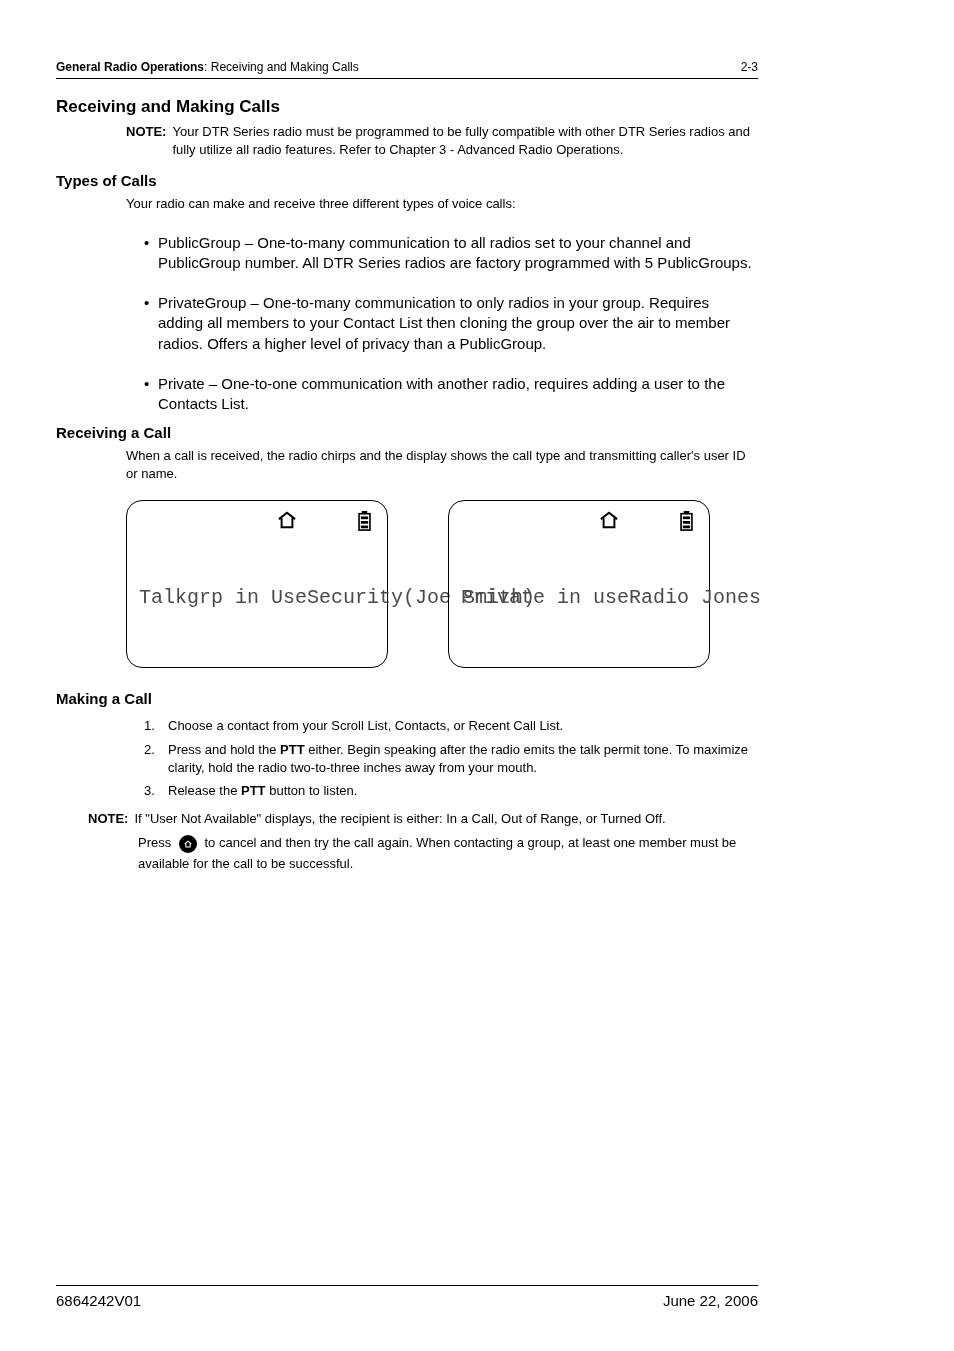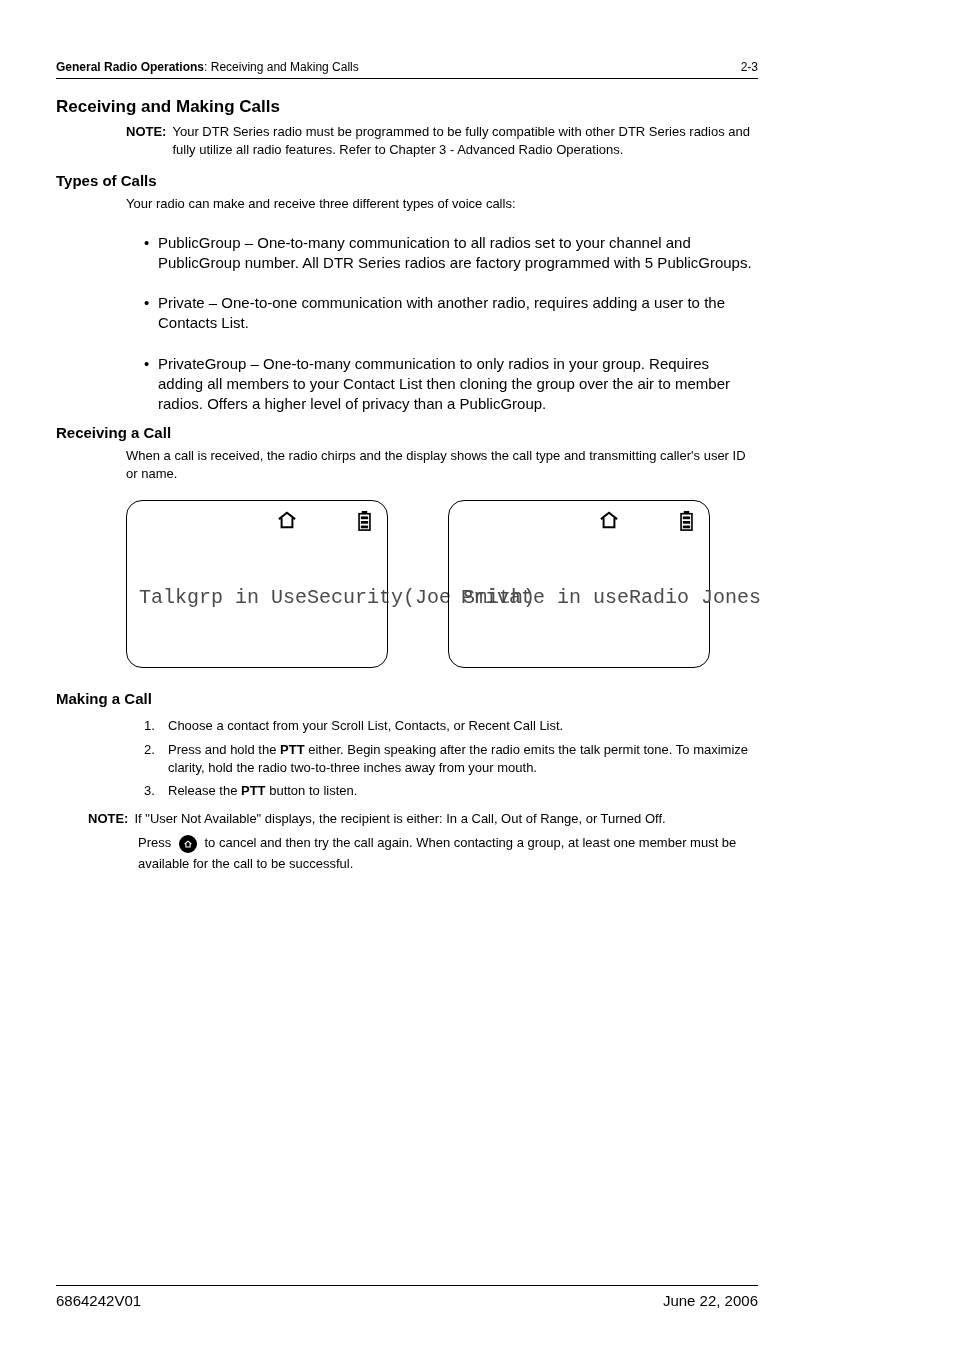--- a/index.html
+++ b/index.html
@@ -181,22 +181,22 @@
   <div class="note-row">
     <div class="note-label">NOTE:</div>
     <div class="note-body">Your DTR Series radio must be programmed to be fully compatible with other DTR Series radios and fully utilize all radio features. Refer to Chapter 3 - Advanced Radio Operations.</div>
   </div>
 
   <div class="h2">Types of Calls</div>
   <div class="body-indent">
     <p class="body">Your radio can make and receive three different types of voice calls:</p>
     <ul class="bullets">
       <li>PublicGroup – One-to-many communication to all radios set to your channel and PublicGroup number. All DTR Series radios are factory programmed with 5 PublicGroups.</li>
+      <li>PrivateGroup – One-to-many communication to only radios in your group. Requires adding all members to your Contact List then cloning the group over the air to member radios. Offers a higher level of privacy than a PublicGroup.</li>
       <li>Private – One-to-one communication with another radio, requires adding a user to the Contacts List.</li>
-      <li>PrivateGroup – One-to-many communication to only radios in your group. Requires adding all members to your Contact List then cloning the group over the air to member radios. Offers a higher level of privacy than a PublicGroup.</li>
     </ul>
   </div>
 
   <div class="h2">Receiving a Call</div>
   <div class="body-indent">
     <p class="body">When a call is received, the radio chirps and the display shows the call type and transmitting caller's user ID or name.</p>
   </div>
 
   <div class="screens-row">
     <div class="screen">

